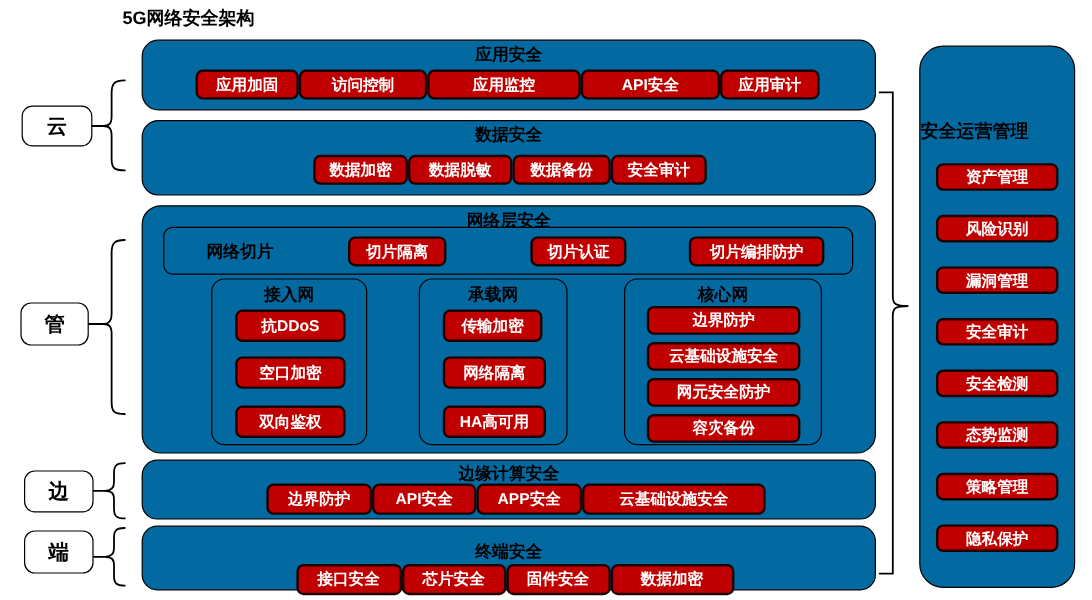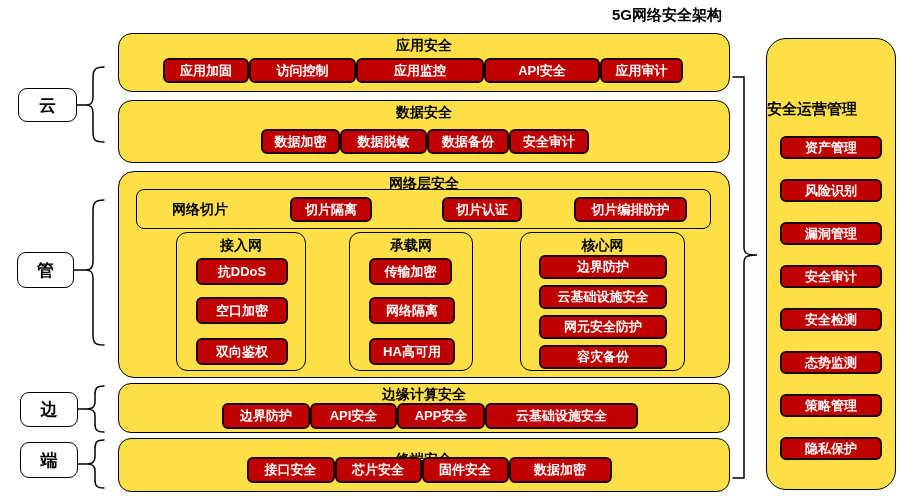--- a/index.html
+++ b/index.html
@@ -1,21 +1,21 @@
 <!DOCTYPE html>
 <html style="--chip-bg: #C00000; --chip-border: #1F0000; --chip-text: #FFFFFF; --line: #000000; --panel-bg: #FFFFFF;"><head>
 <meta charset="utf-8">
 <style>
   * { margin:0; padding:0; box-sizing:border-box; }
   html,body { background:#fff; }
   body { font-family:"Liberation Sans","DejaVu Sans",sans-serif; color:#000; }
   #canvas { position:relative; width:910px; height:500px; background:var(--panel-bg,#fff); overflow:hidden; }
-  .diagram-title { position:absolute; left:102px; top:6px; width:620px; text-align:right;
+  .diagram-title { position:absolute; left:102px; top:6px; width:620px; text-align:left;
                    font-size:15px; font-weight:bold; }
-  .frame { position:absolute; background:#fde047; border:1.5px solid var(--line,#000); }
+  .frame { position:absolute; background:#0369a1; border:1.5px solid var(--line,#000); }
   .row-title { font-weight:bold; font-size:14px; text-align:center; margin-top:3px; }
   .chip { background:var(--chip-bg,#C00000); color:var(--chip-text,#fff);
           border:2px solid var(--chip-border,#1F0000); border-radius:6px;
           font-weight:bold; font-size:13px; display:flex; align-items:center;
           justify-content:center; white-space:nowrap; }
   .chips { position:absolute; display:flex; justify-content:center; }
   .chips .chip { height:100%; }
   .abs { position:absolute; }
   .side-label { position:absolute; border:1.6px solid var(--line,#000); border-radius:9px;
                 display:flex; align-items:center; justify-content:center;
@@ -109,21 +109,21 @@
     <div class="chips" style="left:52px;right:40px;top:19px;height:26px">
       <div class="chip" style="width:88px">边界防护</div>
       <div class="chip" style="width:87px">API安全</div>
       <div class="chip" style="width:88px">APP安全</div>
       <div class="chip" style="width:153px">云基础设施安全</div>
     </div>
   </div>
 
   <div class="frame" style="left:118px;top:438px;width:612px;height:54px;border-radius:13px">
     <div class="row-title" style="margin-top:12px">终端安全</div>
-    <div class="chips" style="left:52px;right:42px;top:18px;height:26px">
+    <div class="chips" style="left:52px;right:42px;top:31px;height:26px">
       <div class="chip" style="width:88px">接口安全</div>
       <div class="chip" style="width:87px">芯片安全</div>
       <div class="chip" style="width:87px">固件安全</div>
       <div class="chip" style="width:103px">数据加密</div>
     </div>
   </div>
 
   <div class="frame" style="left:766px;top:38px;width:130px;height:452px;border-radius:20px">
     <div class="rp-title">安全运营管理</div>
     <div class="rp-chips">

